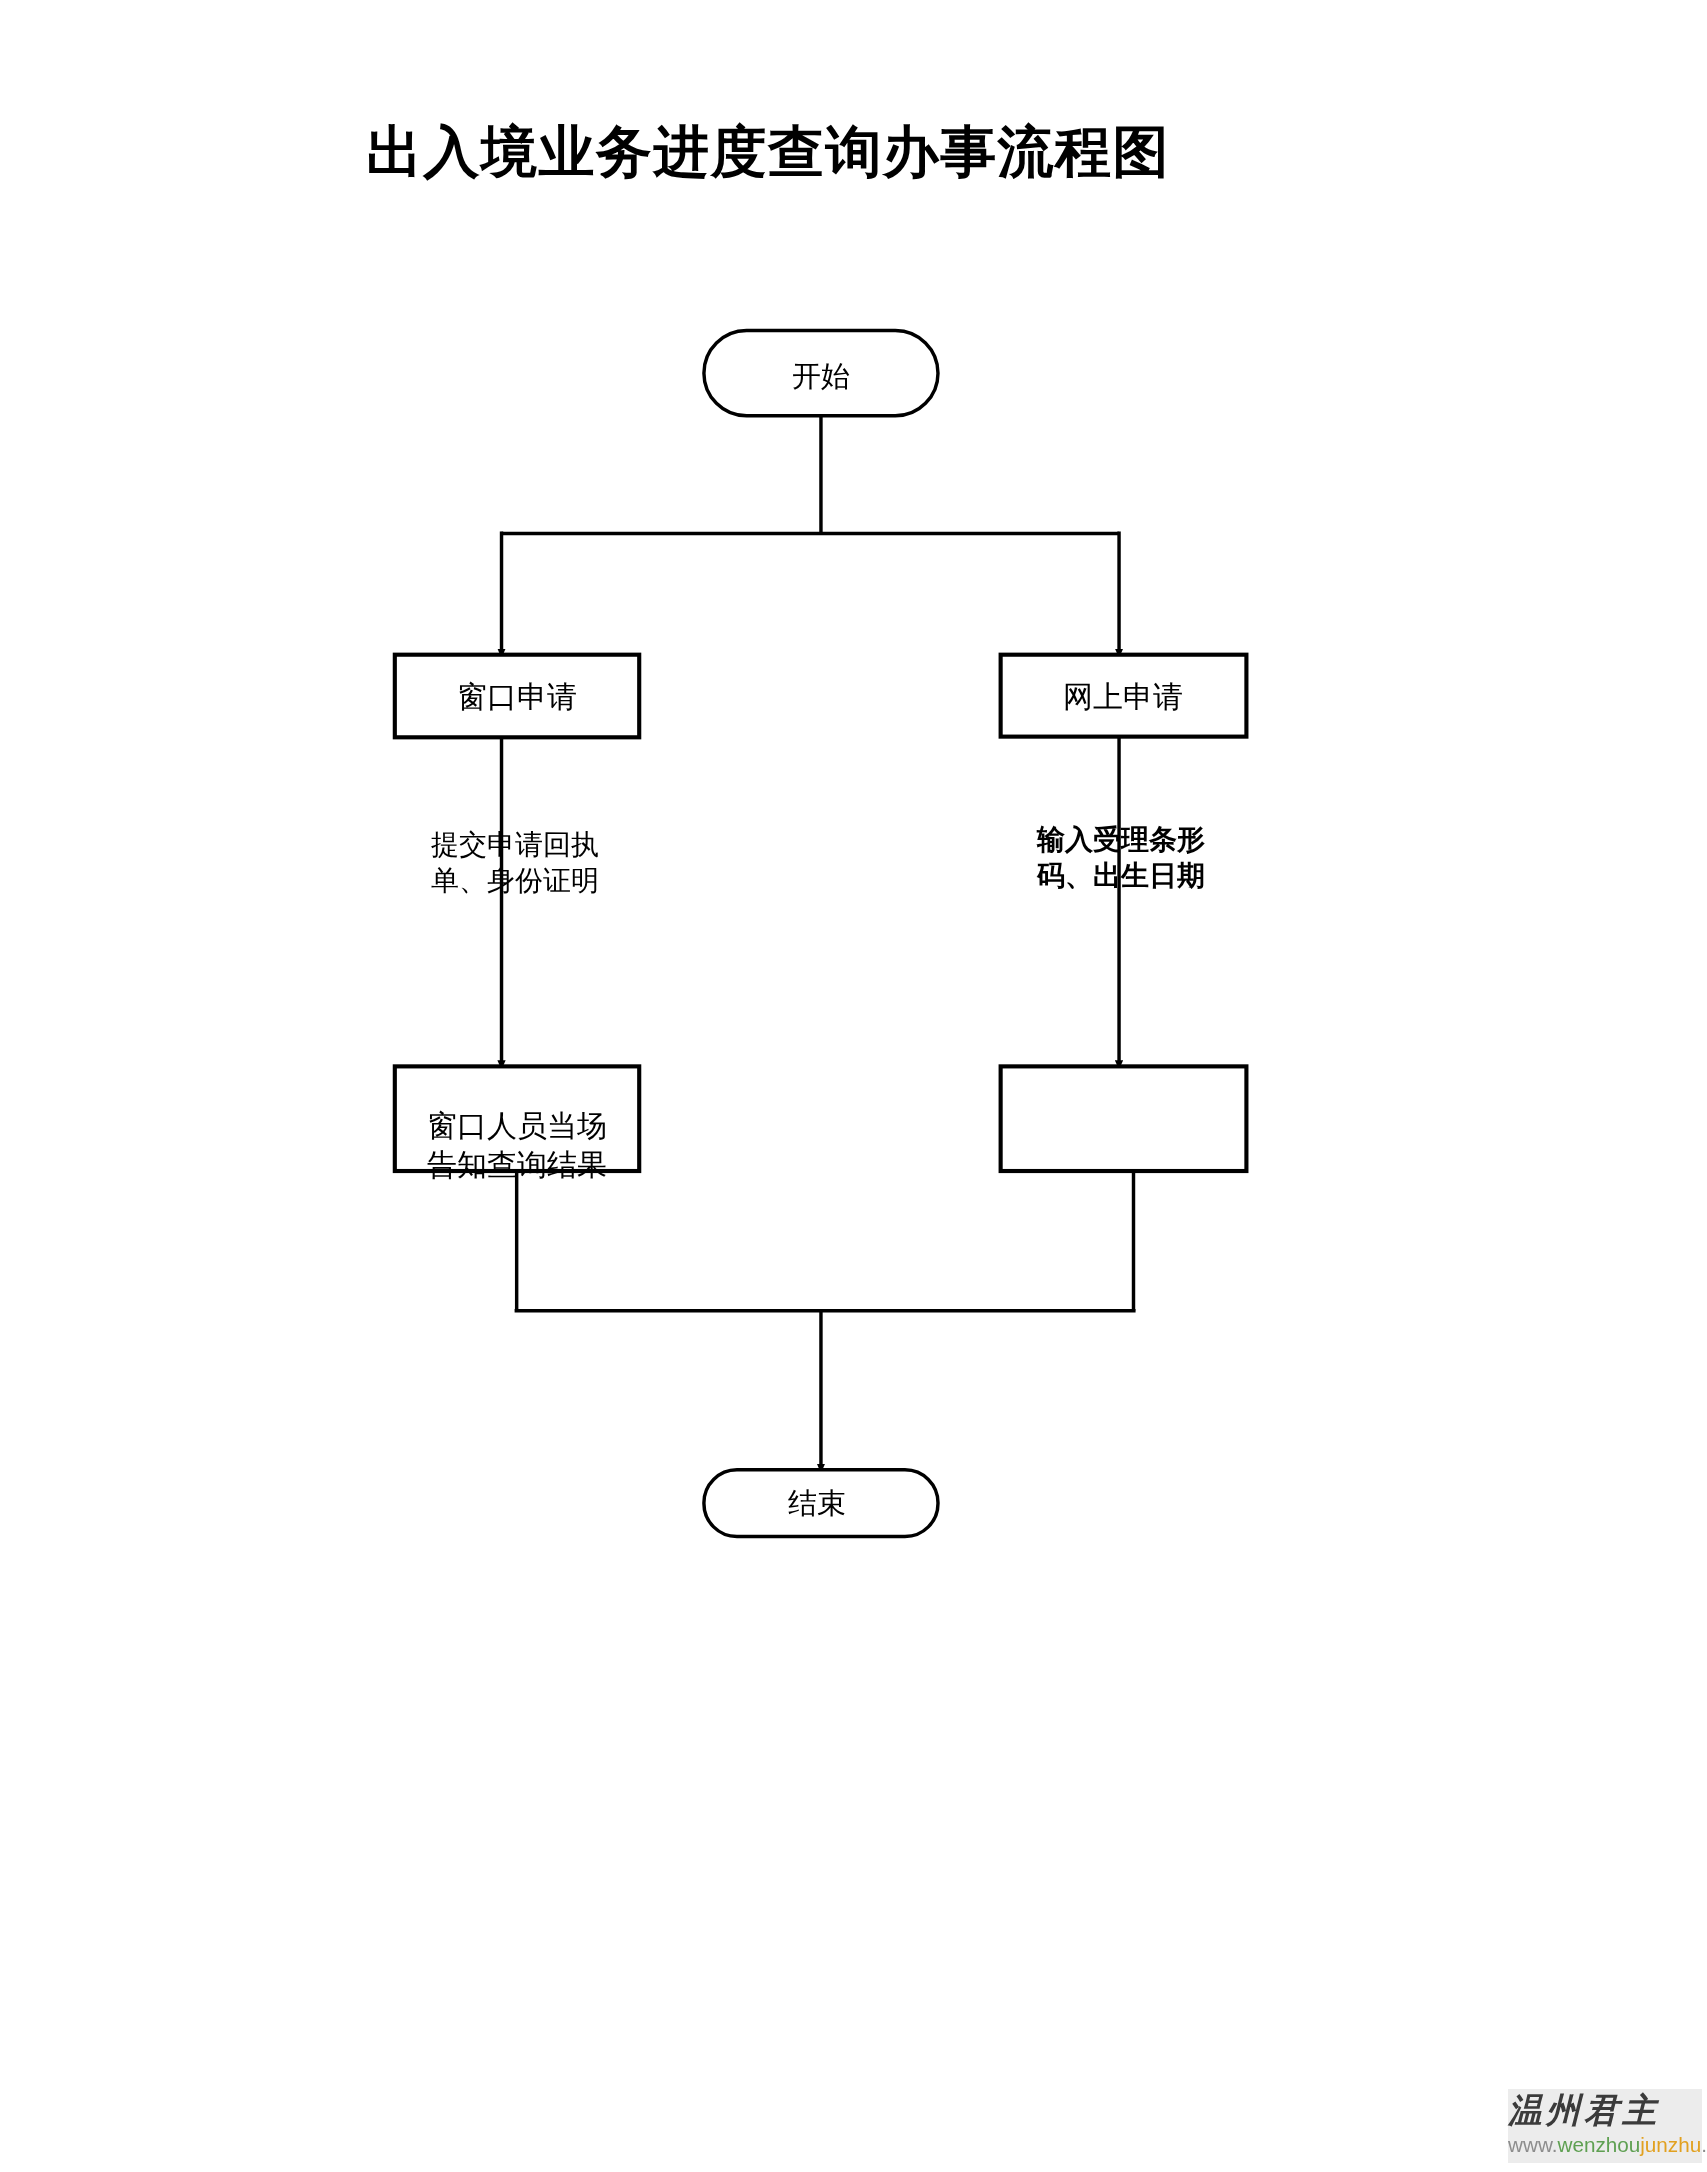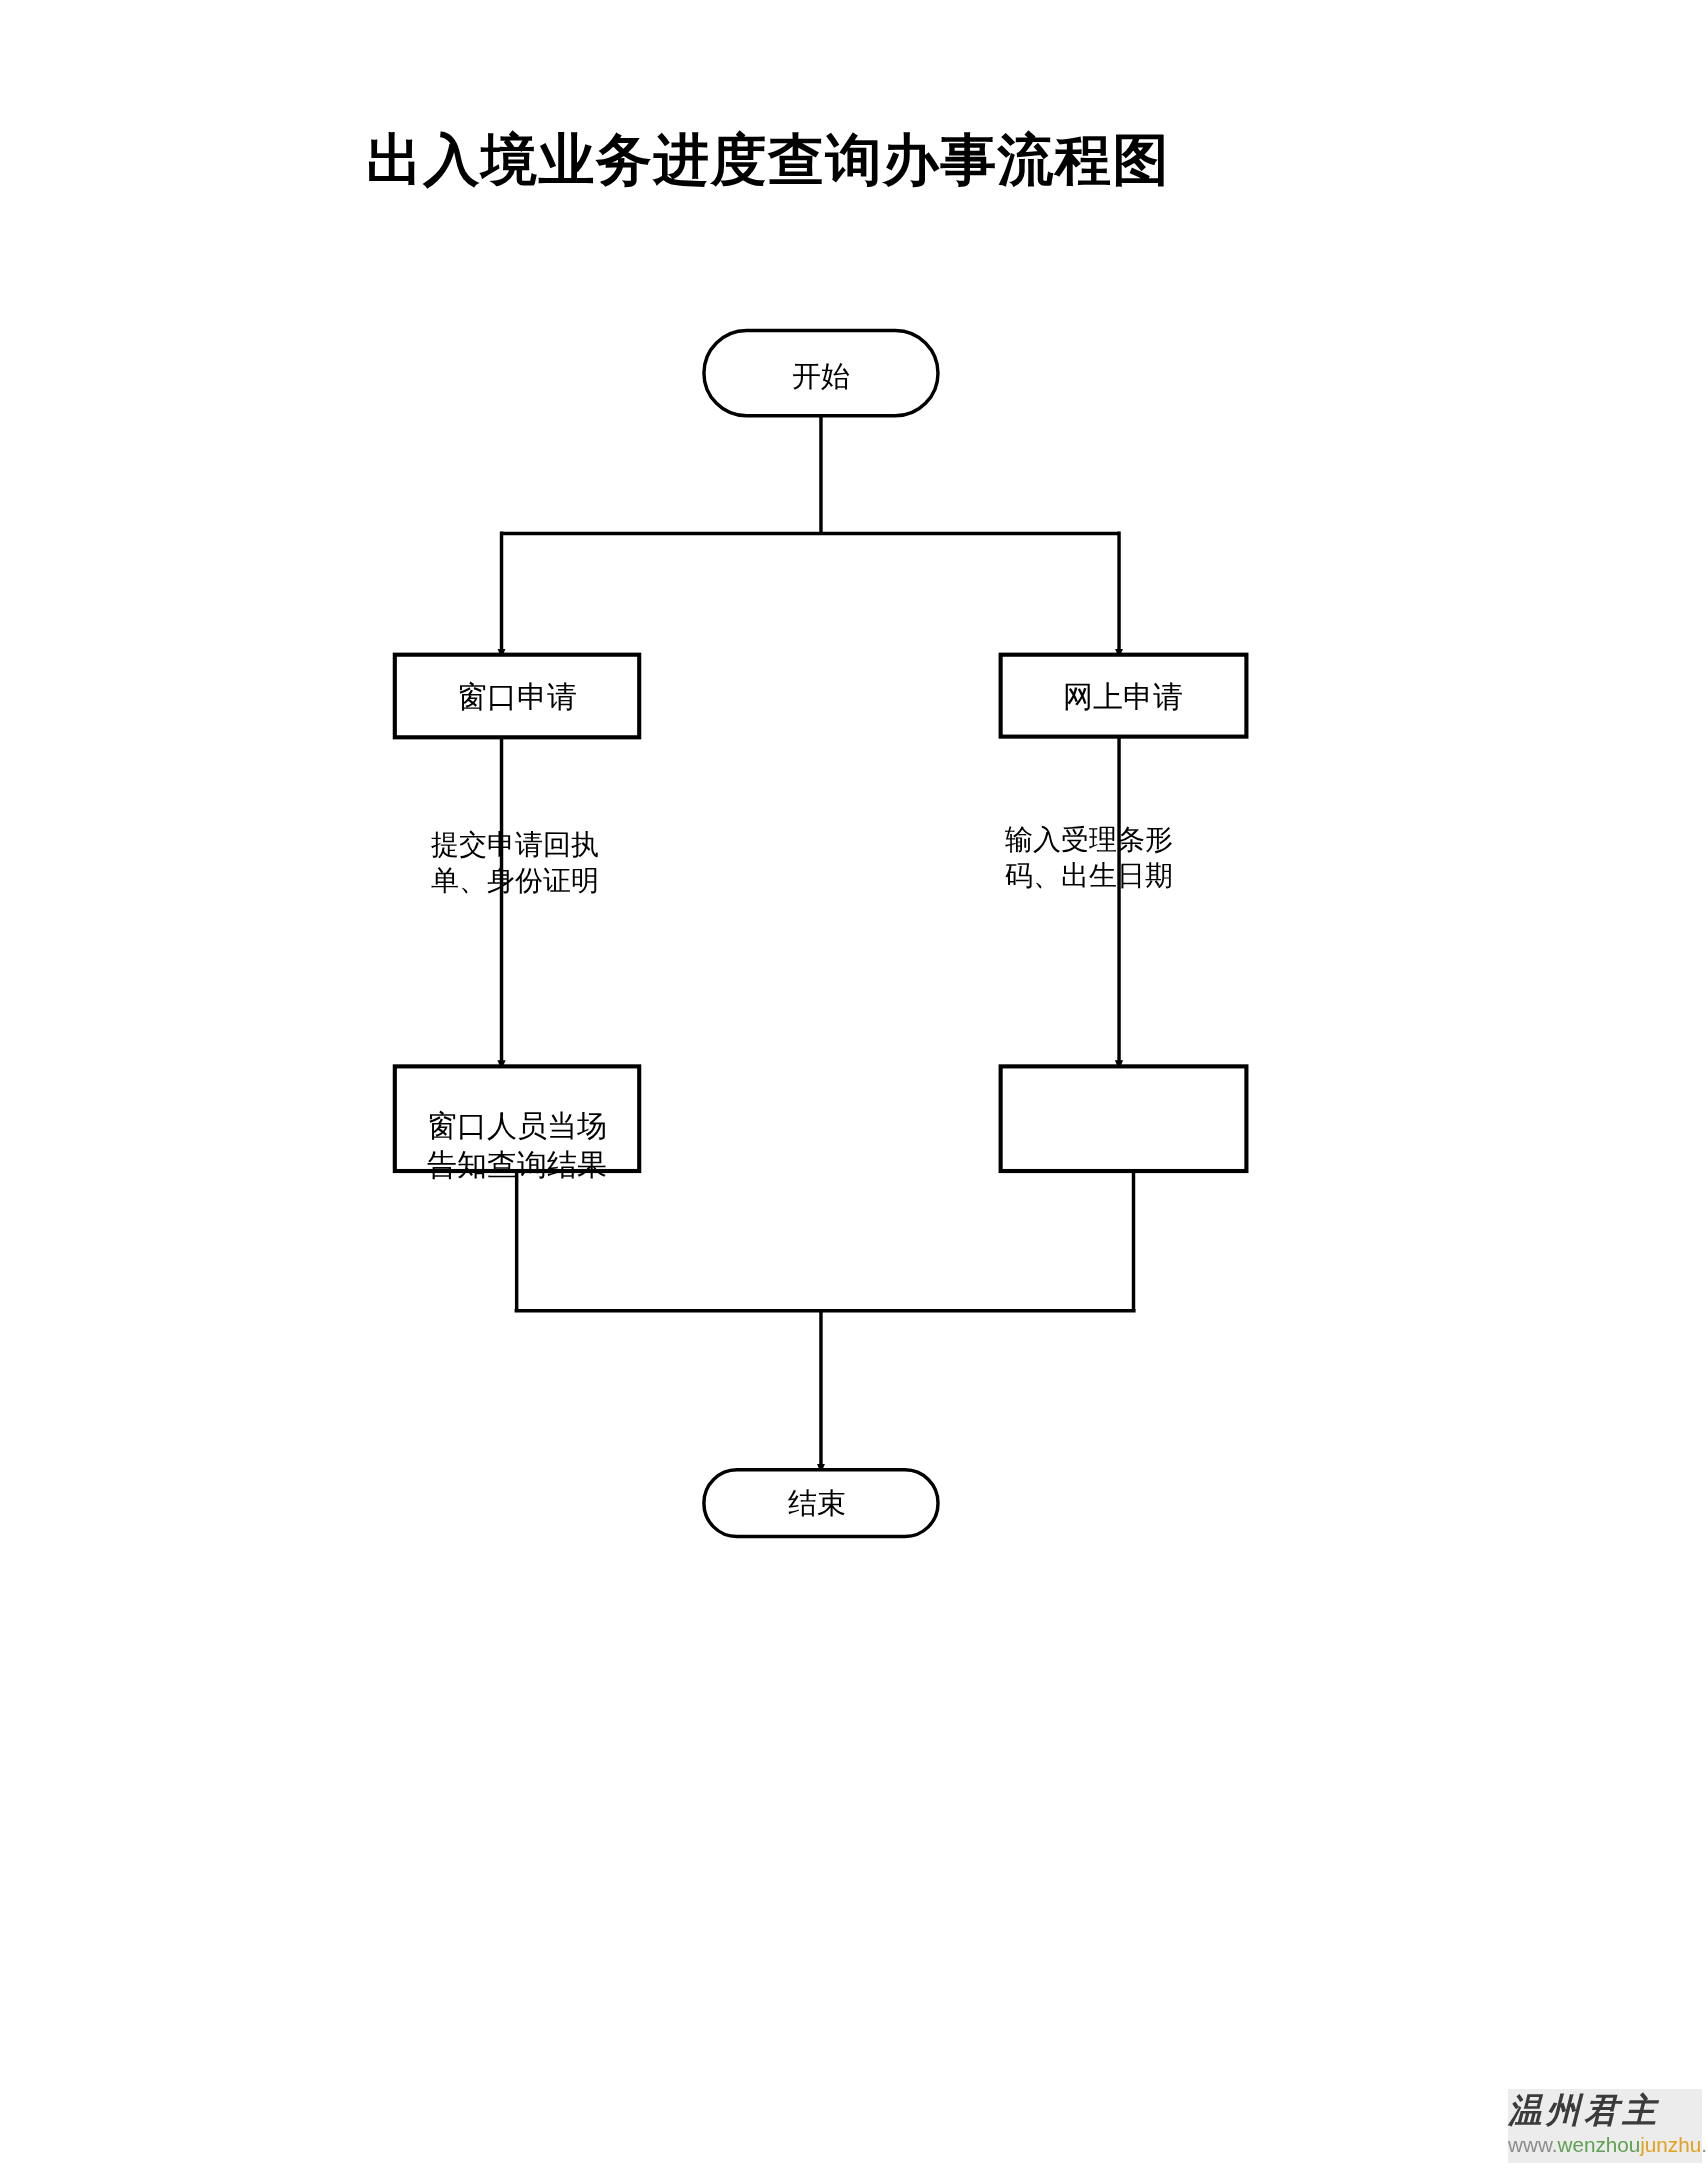--- a/index.html
+++ b/index.html
@@ -20,21 +20,21 @@
   #flow-svg {
     position: absolute;
     left: 0;
     top: 0;
     width: 1708px;
     height: 2172px;
   }
   .doc-title {
     position: absolute;
     left: 0;
-    top: 128px;
+    top: 120px;
     width: 1536px;
     text-align: center;
     font-family: "Liberation Serif", "DejaVu Serif", serif;
     font-weight: bold;
     font-size: 56px;
     line-height: 1.15;
     letter-spacing: 1.4px;
     color: #000000;
     white-space: nowrap;
   }
@@ -151,21 +151,21 @@
 
   <div class="node-label" style="left:395px; top:1106px; width:244px;">窗口人员当场
 告知查询结果</div>
 
 
   <div class="node-label terminal-label" style="left:704px; top:1484px; width:226px;">结束</div>
 
   <div class="edge-label" style="left:391px; top:827px; width:248px;">提交申请回执
 单、身份证明</div>
 
-  <div class="edge-label" style="left:965px; top:822px; width:248px;">输入受理条形
+  <div class="edge-label" style="left:997px; top:822px; width:248px;font-weight:bold;">输入受理条形
 码、出生日期</div>
 
   <div class="watermark">
     <div class="wm-cn">温州君主</div>
     <div class="wm-url"><span>www.</span><span class="g">wenzhou</span><span class="o">junzhu</span><span>.com</span></div>
   </div>
 
 </div>
 
 

